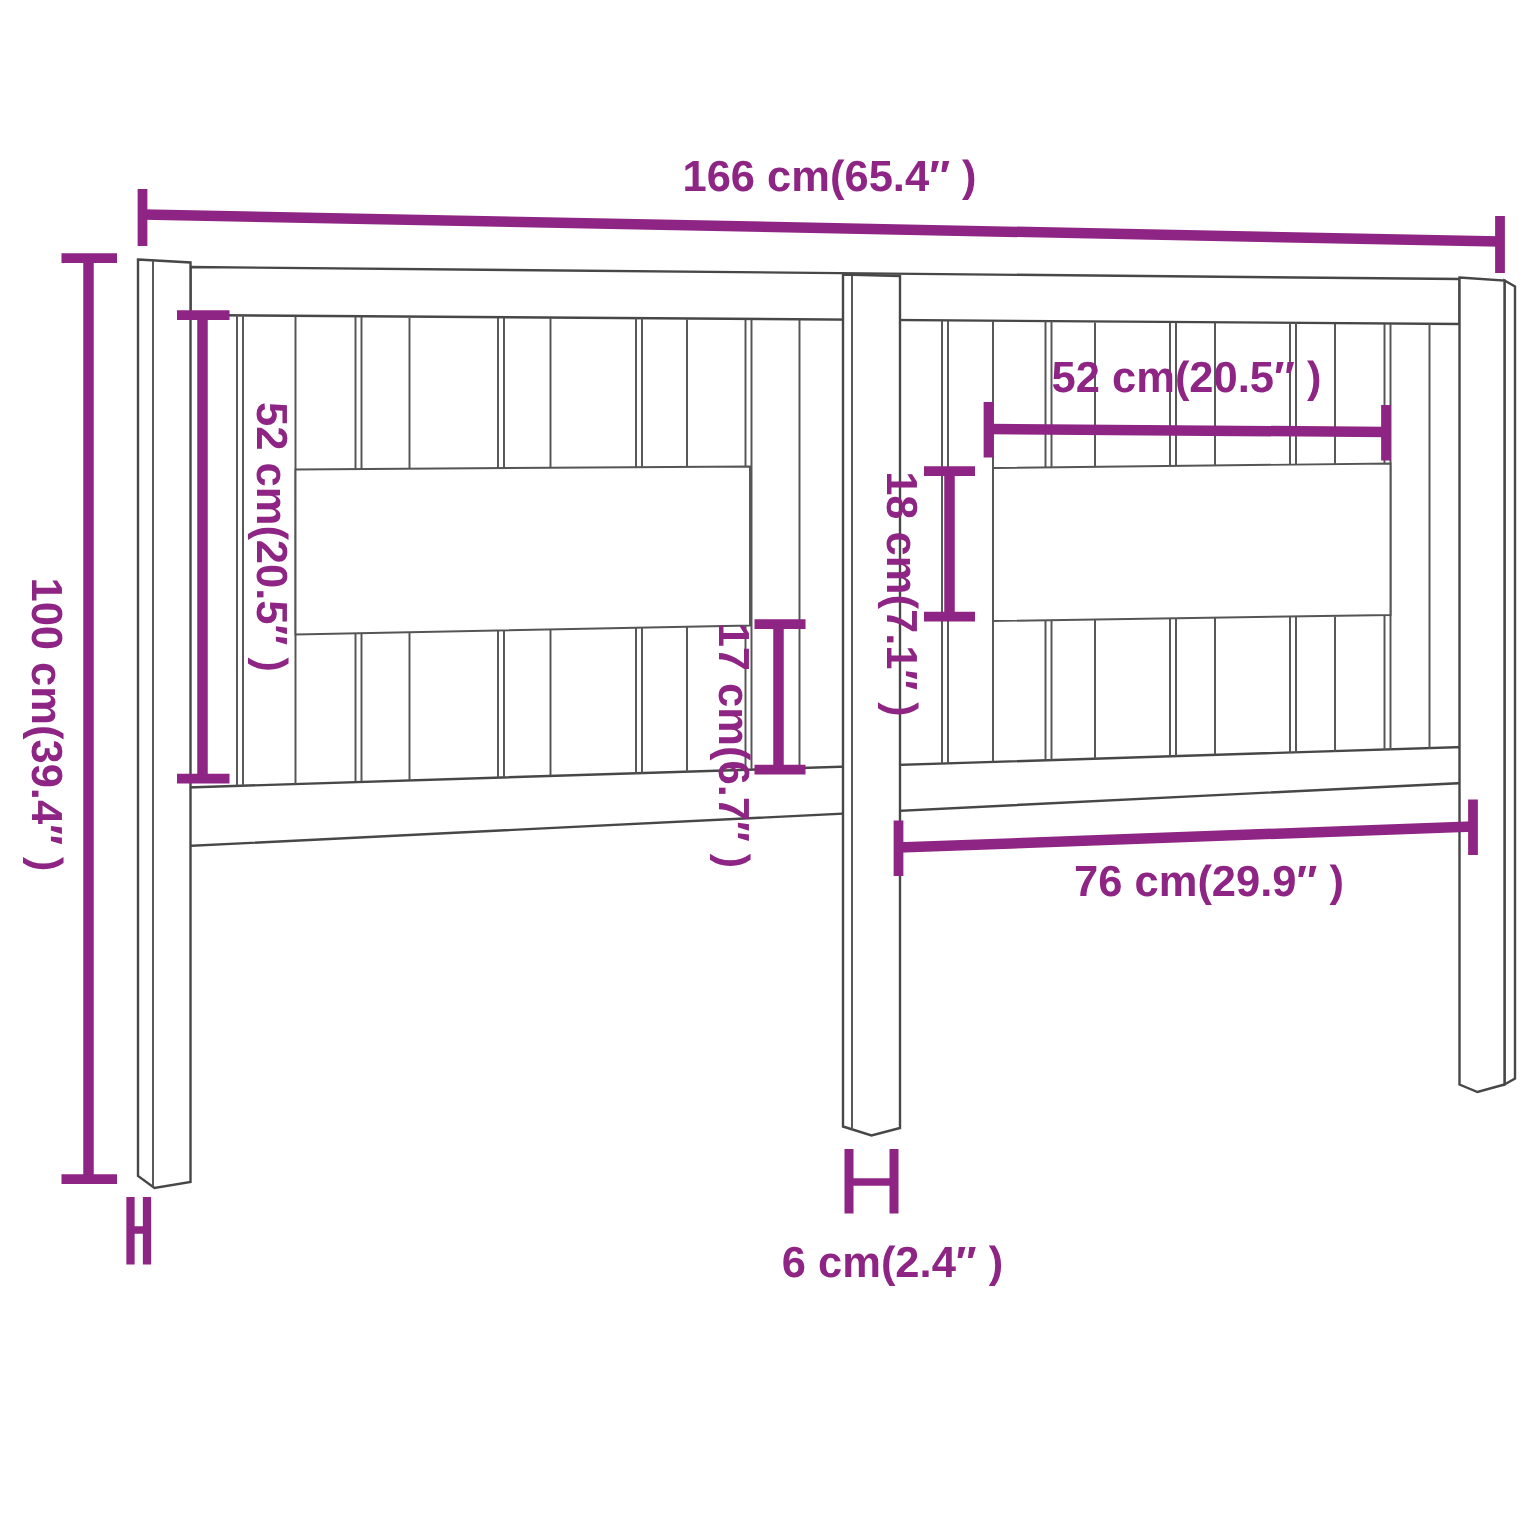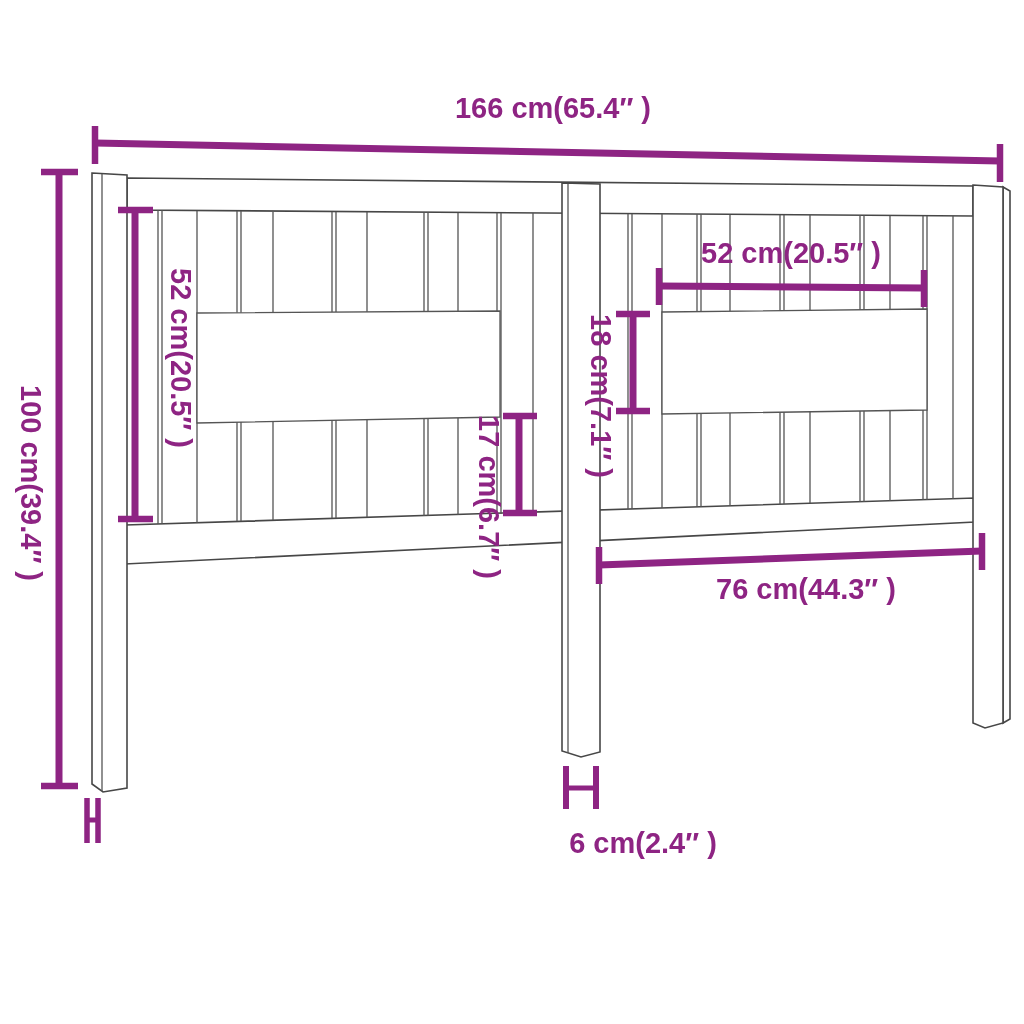--- a/index.html
+++ b/index.html
@@ -119,30 +119,30 @@
       <path class="dim-bar" d="M566,766 V809 M596,766 V809"></path>
       <path class="dim-cross" d="M566,788 H596"></path>
     </g>
 
     <g class="dim">
       <path class="dim-bar-sm" d="M87,798 V843 M98,798 V843"></path>
       <path class="dim-cross" d="M87,820 H98"></path>
     </g>
   </svg>
 
-  <div class="dim-label" style="left:553px;top:108px;">166 cm(65.4″ )</div>
+  <div class="dim-label" style="left:553px;top:119px;">166 cm(65.4″ )</div>
 
   <div class="dim-label vert" style="left:30px;top:483px;">100 cm(39.4″ )</div>
 
   <div class="dim-label vert" style="left:180px;top:358px;">52 cm(20.5″ )</div>
 
   <div class="dim-label" style="left:791px;top:253px;">52 cm(20.5″ )</div>
 
   <div class="dim-label vert" style="left:600px;top:396px;">18 cm(7.1″ )</div>
 
   <div class="dim-label vert" style="left:488px;top:497px;">17 cm(6.7″ )</div>
 
-  <div class="dim-label" style="left:806px;top:589px;">76 cm(44.3″ )</div>
+  <div class="dim-label" style="left:806px;top:589px;">76 cm(29.9″ )</div>
 
-  <div class="dim-label" style="left:595px;top:843px;margin-left:48px;">6 cm(2.4″ )</div>
+  <div class="dim-label" style="left:595px;top:843px;">6 cm(2.4″ )</div>
 
 
 </div>
 
 </body></html>

